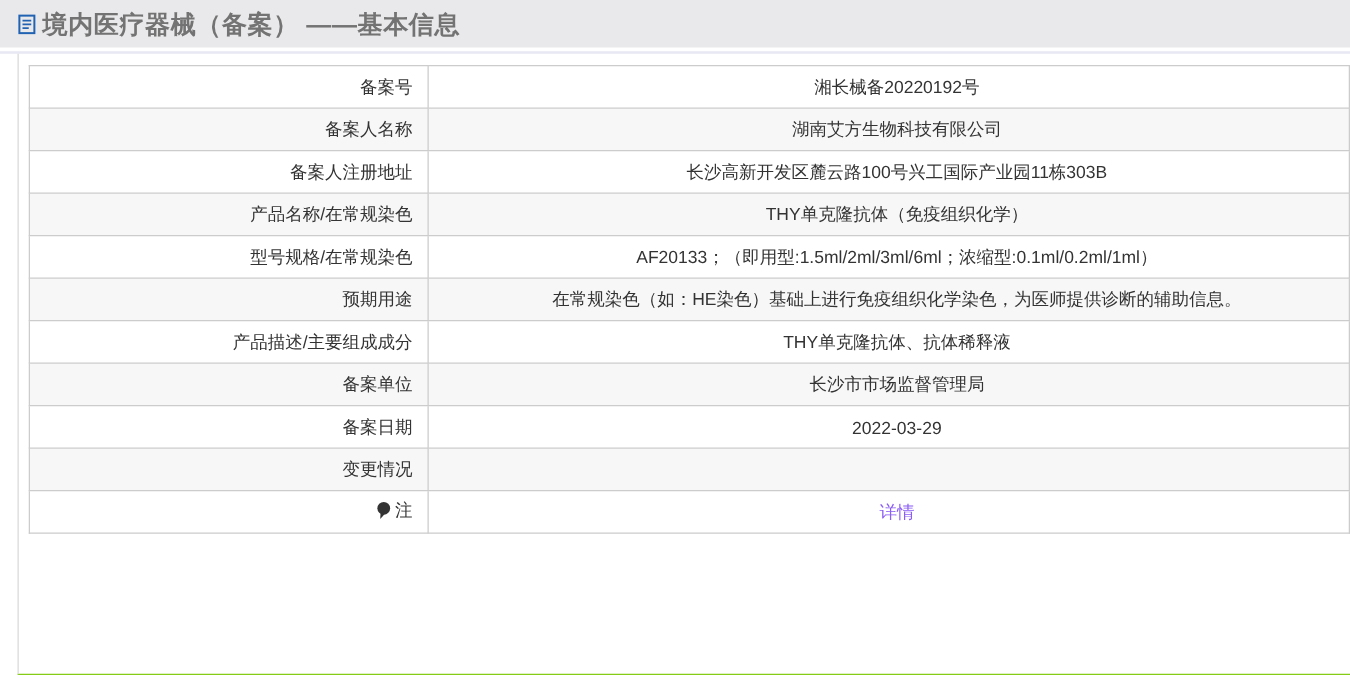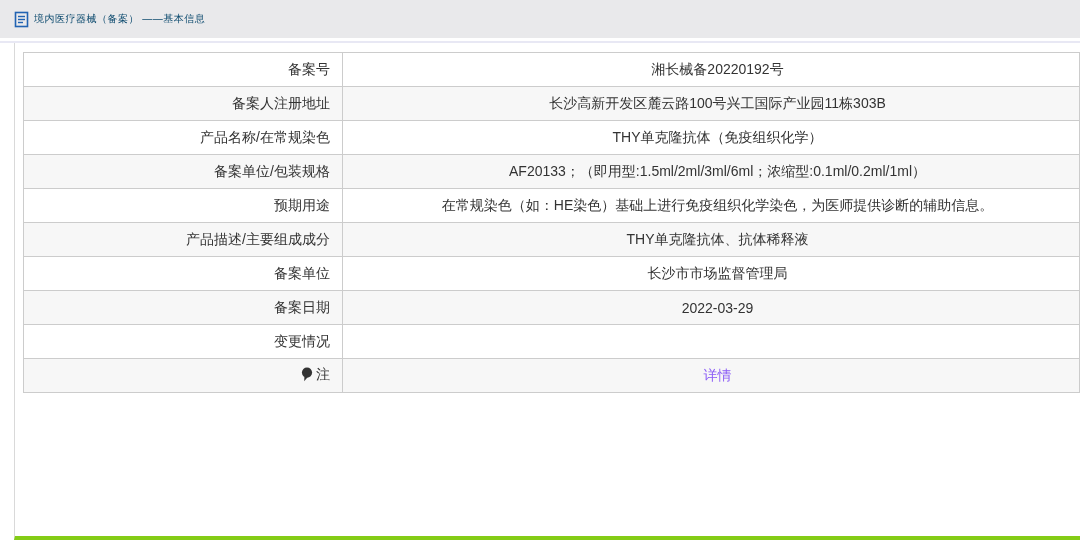--- a/index.html
+++ b/index.html
@@ -16,35 +16,35 @@
     display: flex;
     align-items: center;
     padding-left: 14px;
   }
   .header-bar .doc-icon {
     display: inline-flex;
     align-items: center;
     margin-right: 5px;
   }
   .header-title {
-    color: #0c4a6e;
-    font-size: 10px;
-    font-weight: normal;
+    color: #737373;
+    font-size: 20px;
+    font-weight: bold;
     letter-spacing: 0.5px;
   }
   .header-divider {
     height: 2px;
     background: #e8e8f4;
     margin-top: 3px;
   }
   
   .panel {
     margin-left: 14px;
     border-left: 1px solid #d9d9d9;
-    border-bottom: 4px solid #84cc16;
+    border-bottom: 1px solid #84cc16;
     padding: 9px 0 10px 8px;
     min-height: 497px;
   }
   
   table.info-table {
     width: 100%;
     border-collapse: collapse;
     border: 1px solid #cccccc;
     table-layout: fixed;
   }
@@ -99,29 +99,33 @@
 <div class="header-divider"></div>
 
 <div class="panel">
   <table class="info-table">
     <tbody>
       <tr>
         <td class="cell-label">备案号</td>
         <td class="cell-value">湘长械备20220192号</td>
       </tr>
       <tr>
+        <td class="cell-label">备案人名称</td>
+        <td class="cell-value">湖南艾方生物科技有限公司</td>
+      </tr>
+      <tr>
         <td class="cell-label">备案人注册地址</td>
         <td class="cell-value">长沙高新开发区麓云路100号兴工国际产业园11栋303B</td>
       </tr>
       <tr>
         <td class="cell-label">产品名称/在常规染色</td>
         <td class="cell-value">THY单克隆抗体（免疫组织化学）</td>
       </tr>
       <tr>
-        <td class="cell-label">备案单位/包装规格</td>
+        <td class="cell-label">型号规格/在常规染色</td>
         <td class="cell-value">AF20133；（即用型:1.5ml/2ml/3ml/6ml；浓缩型:0.1ml/0.2ml/1ml）</td>
       </tr>
       <tr>
         <td class="cell-label">预期用途</td>
         <td class="cell-value">在常规染色（如：HE染色）基础上进行免疫组织化学染色，为医师提供诊断的辅助信息。</td>
       </tr>
       <tr>
         <td class="cell-label">产品描述/主要组成成分</td>
         <td class="cell-value">THY单克隆抗体、抗体稀释液</td>
       </tr>

